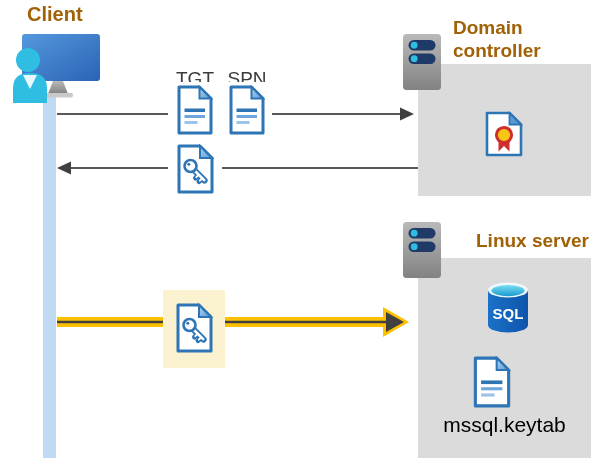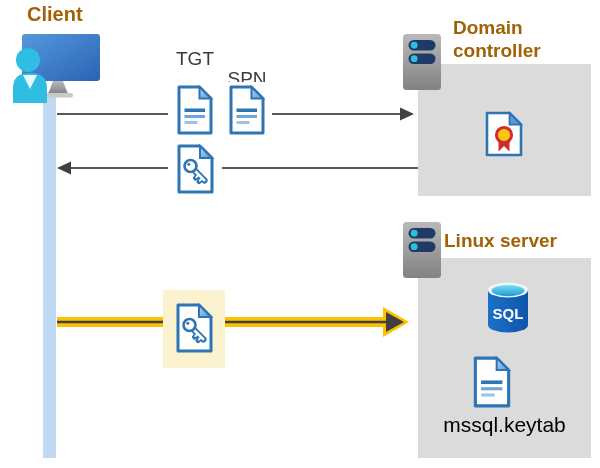--- a/index.html
+++ b/index.html
@@ -61,22 +61,22 @@
       <polygon points="409,322 383,307 383,337" fill="#ffc000"></polygon>
       <line x1="57" y1="322" x2="388" y2="322" stroke="#404040" stroke-width="2.6"></line>
       <polygon points="404,322 386,312 386,332" fill="#404040"></polygon>
     </g>
   </svg>
 
   <div class="abs" style="left:163px;top:290px;width:62px;height:78px;background:#fbf3cf;"></div>
 
   <div class="abs title" style="left:27px;top:3px;font-size:20px;white-space:nowrap;">Client</div>
   <div class="abs title" style="left:453px;top:16px;width:112px;font-size:19px;line-height:23px;">Domain controller</div>
-  <div class="abs title" style="left:444px;top:230px;font-size:19px;white-space:nowrap;">Linux server</div>
-  <div class="abs ticket-label" style="left:168px;top:48px;width:54px;">TGT</div>
+  <div class="abs title" style="left:476px;top:230px;font-size:19px;white-space:nowrap;">Linux server</div>
+  <div class="abs ticket-label" style="left:168px;top:68px;width:54px;">TGT</div>
   <div class="abs ticket-label" style="left:222px;top:68px;width:50px;">SPN</div>
   <div class="abs" style="left:418px;top:413px;width:173px;text-align:center;font-size:21px;color:#000000;">mssql.keytab</div>
 
   <svg class="abs" style="left:12px;top:32px;" width="90" height="73" viewBox="0 0 90 73">
     <rect x="10" y="2" width="78" height="47" rx="3" fill="url(#gMon)"></rect>
     <polygon points="41,49 51,49 56,62 36,62" fill="url(#gSrv)"></polygon>
     <rect x="33" y="61" width="28" height="4.5" rx="2" fill="#c9c9c9"></rect>
     <g>
       <circle cx="16" cy="28" r="12" fill="#30bde2"></circle>
       <path d="M1 71 V56 Q1 41 18 41 Q35 41 35 56 V71 Z" fill="#30bde2"></path>

